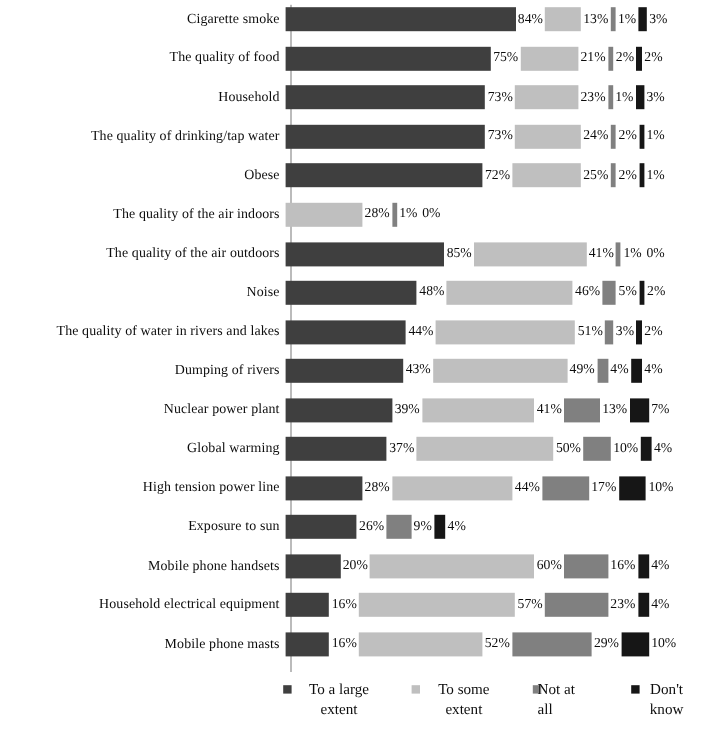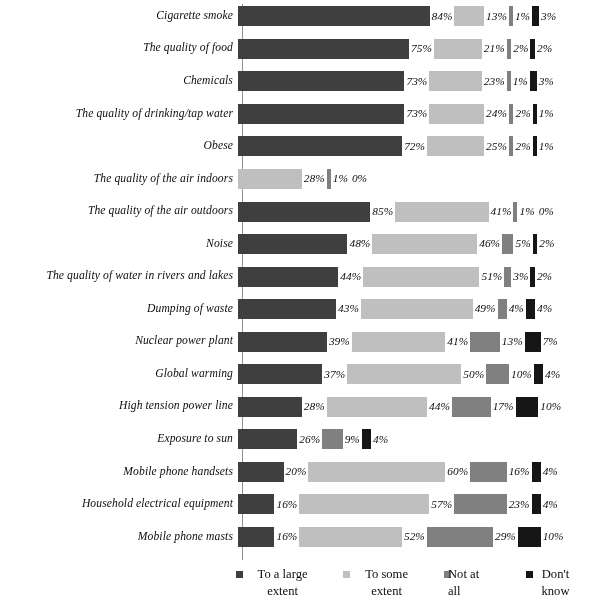--- a/index.html
+++ b/index.html
@@ -27,21 +27,20 @@
     left: 0; top: 0;
     width: 597px;
     height: 562px;
   }
 
   .row {
     position: relative;
     height: 32.55px;
     display: flex;
     align-items: center;
-    font-style: italic;
   }
 
   .cat-label {
     width: 238px;
     flex: 0 0 238px;
     text-align: right;
     padding-right: 5px;
     font-size: 11.6px;
     line-height: 1.1;
     letter-spacing: 0.1px;
@@ -179,21 +178,21 @@
               <div class="seg s2" style="width: 4.56px;"></div>
               <div class="seg-val">2%</div>
             </div>
             <div class="seg-wrap">
               <div class="seg s3" style="width: 4.56px;"></div>
               <div class="seg-val">2%</div>
             </div>
           </div>
         </div>
         <div class="row">
-          <div class="cat-label">Chemicals</div>
+          <div class="cat-label">Household</div>
           <div class="bars">
             <div class="seg-wrap">
               <div class="seg s0" style="width: 166.44px;"></div>
               <div class="seg-val">73%</div>
             </div>
             <div class="seg-wrap">
               <div class="seg s1" style="width: 52.44px;"></div>
               <div class="seg-val">23%</div>
             </div>
             <div class="seg-wrap">
@@ -322,21 +321,21 @@
               <div class="seg s2" style="width: 6.84px;"></div>
               <div class="seg-val">3%</div>
             </div>
             <div class="seg-wrap">
               <div class="seg s3" style="width: 4.56px;"></div>
               <div class="seg-val">2%</div>
             </div>
           </div>
         </div>
         <div class="row">
-          <div class="cat-label">Dumping of waste</div>
+          <div class="cat-label">Dumping of rivers</div>
           <div class="bars">
             <div class="seg-wrap">
               <div class="seg s0" style="width: 98.04px;"></div>
               <div class="seg-val">43%</div>
             </div>
             <div class="seg-wrap">
               <div class="seg s1" style="width: 111.72px;"></div>
               <div class="seg-val">49%</div>
             </div>
             <div class="seg-wrap">

